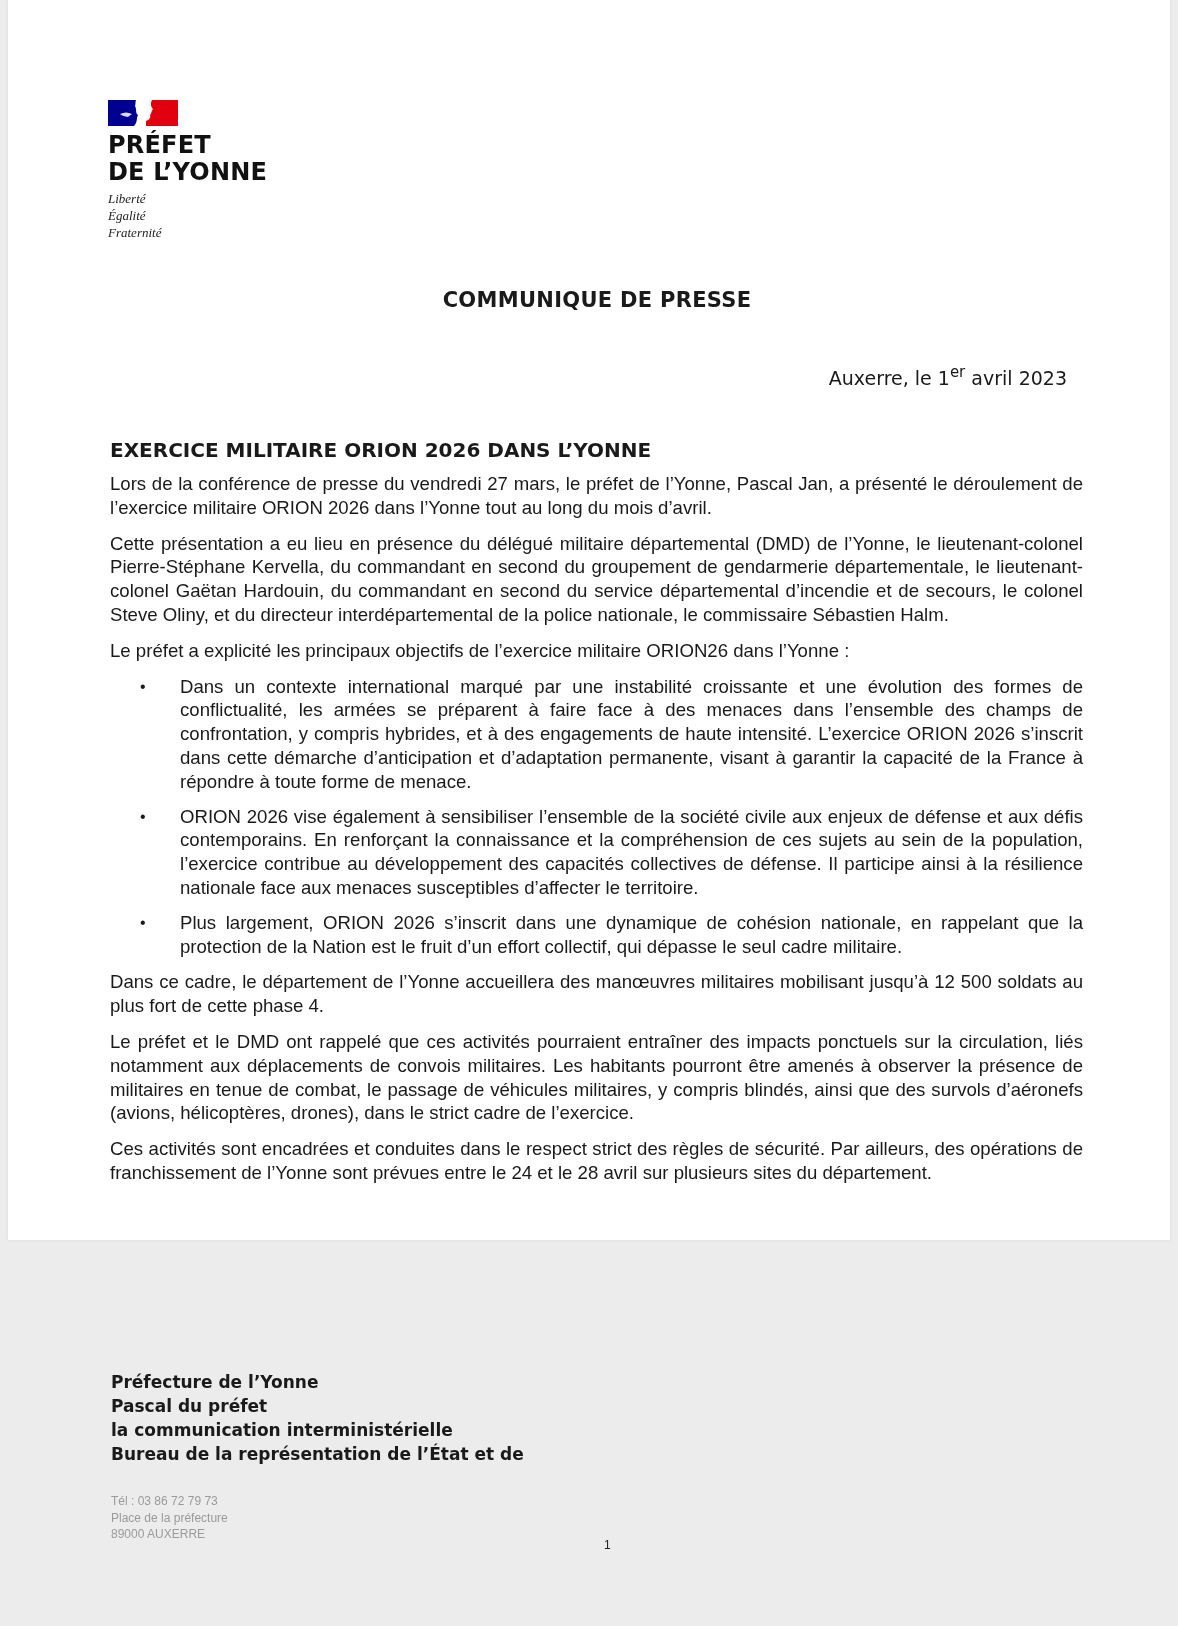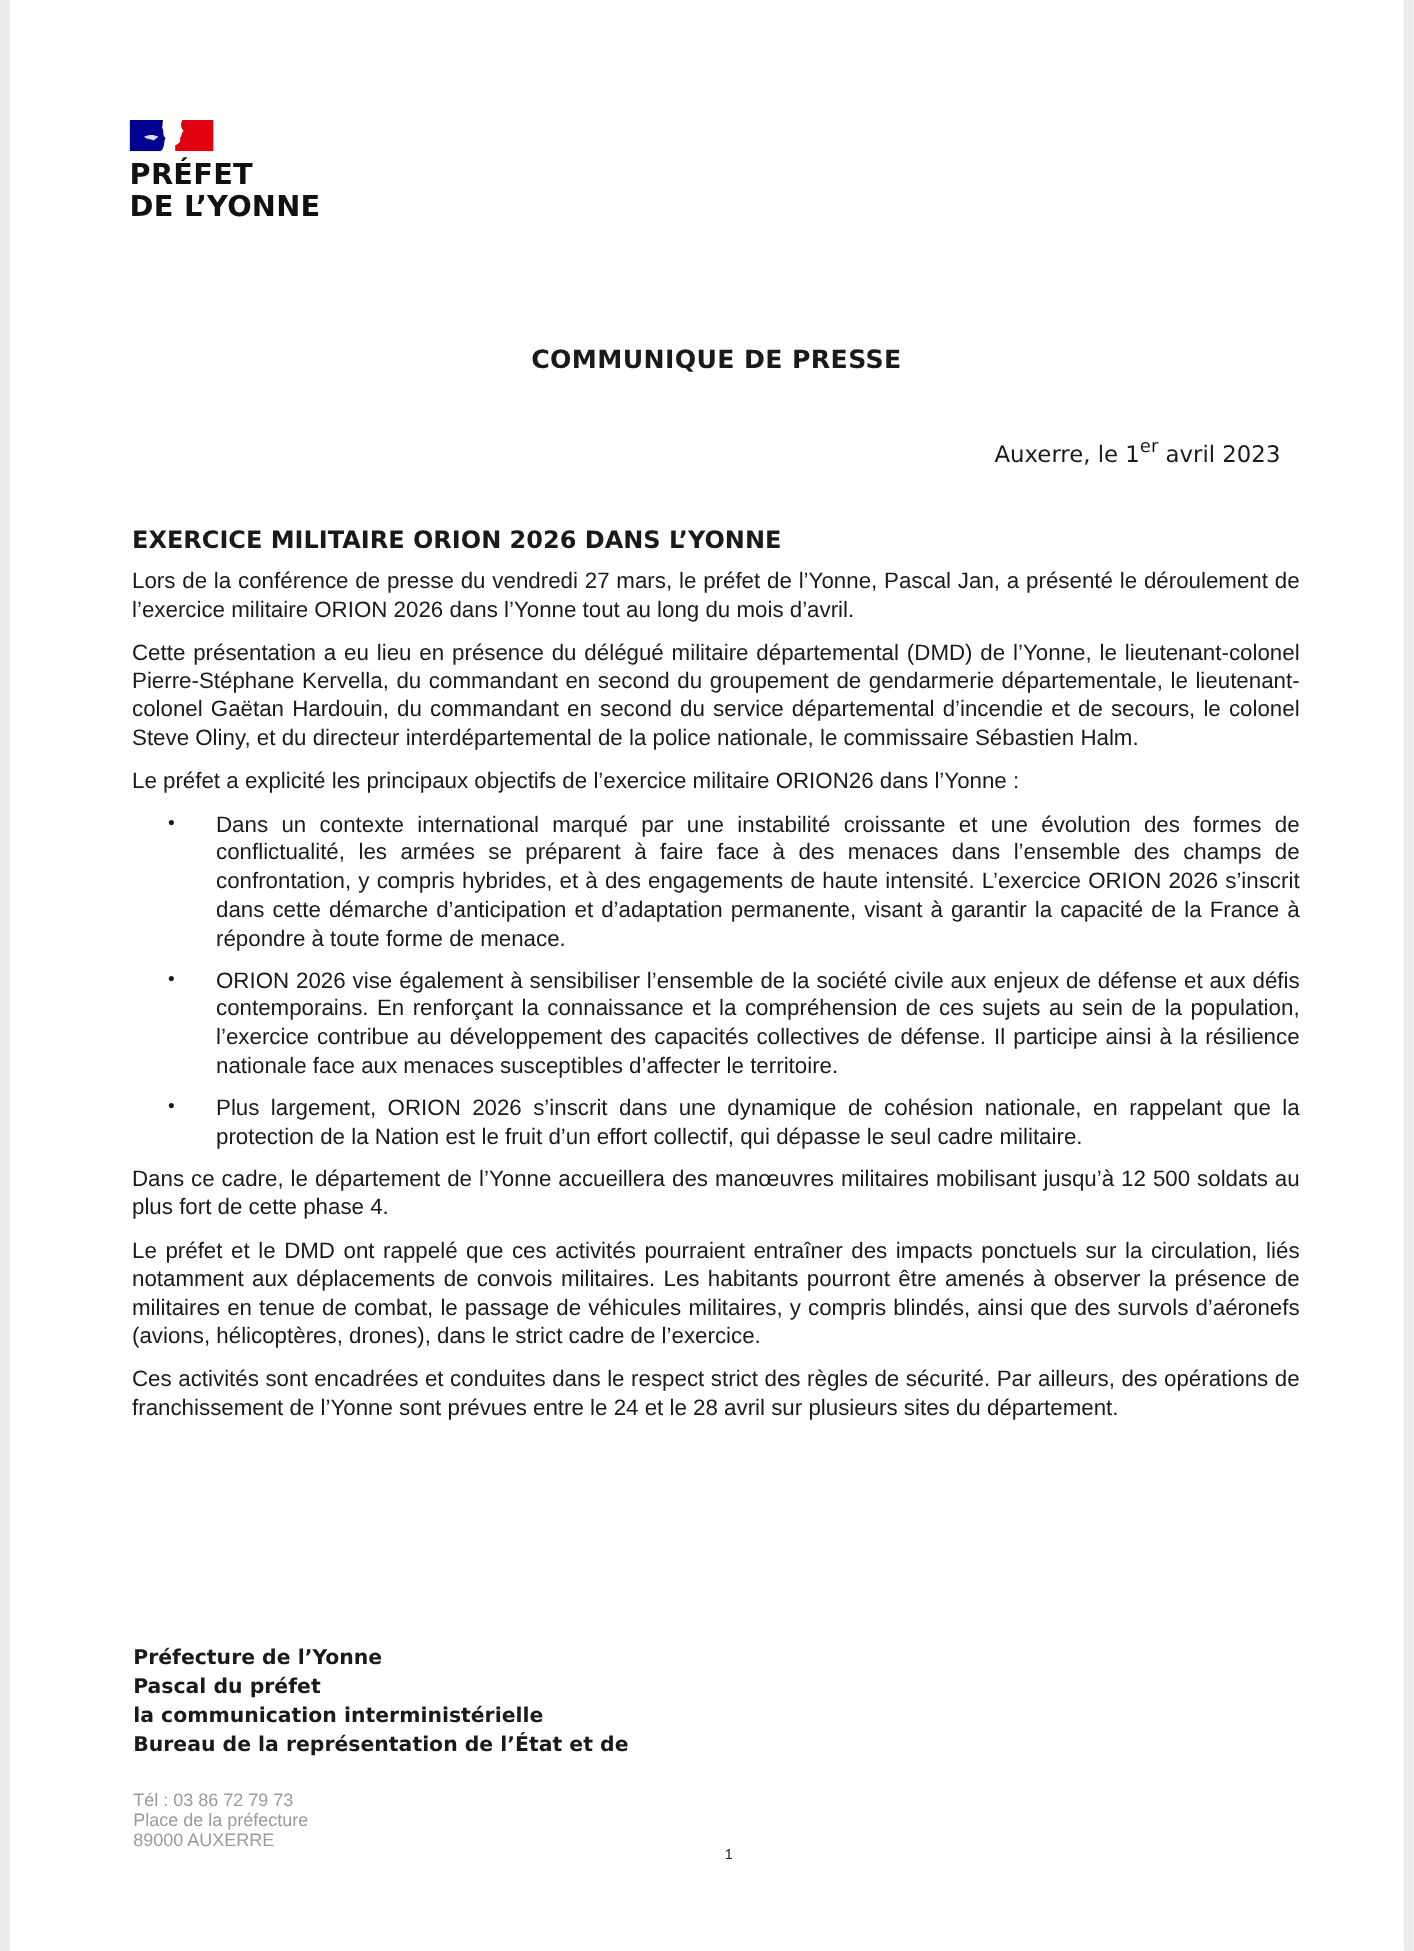--- a/index.html
+++ b/index.html
@@ -5,21 +5,21 @@
     html, body { margin: 0; padding: 0; }
     body {
       width: 1178px; height: 1626px;
       background: #ececec;
       position: relative;
       overflow: hidden;
       font-family: "DejaVu Sans", sans-serif;
       color: #1a1a1a;
     }
     .sheet {
-      position: absolute; left: 8px; top: 0; width: 1162px; height: 1626px;
+      position: absolute; left: 8px; top: 0; width: 1162px; height: 1240px;
       background: #ffffff;
       box-shadow: 0 0 3px rgba(0,0,0,0.08);
     }
     .logo { position: absolute; left: 100px; top: 100px; }
     .flag { width: 70px; height: 26px; display: block; }
     .logo-title {
       margin-top: 6px;
       font-family: "DejaVu Sans", sans-serif;
       font-weight: bold; font-size: 24px; line-height: 27px; letter-spacing: 0.2px;
       color: #111;
@@ -59,21 +59,21 @@
     }
     .signature {
       position: absolute; left: 103px; top: 1370px;
       font-family: "DejaVu Sans", sans-serif;
       font-weight: bold; font-size: 17px; line-height: 24px;
     }
     .signature div { white-space: nowrap; }
     .contact {
       position: absolute; left: 103px; top: 1493px;
       font-family: "Liberation Sans", sans-serif;
-      font-size: 15px; line-height: 16.5px; color: #9a9a9a;
+      font-size: 12px; line-height: 16.5px; color: #9a9a9a;
     }
     .page-num {
       position: absolute; left: 596px; top: 1538px;
       font-family: "Liberation Sans", sans-serif; font-size: 12px; color: #222;
     }
   </style>
 </head>
 <body>
 
 <div class="sheet">
@@ -81,20 +81,25 @@
   <div class="logo">
     <svg class="flag" viewBox="0 0 70 26">
       <rect x="0" y="0" width="32" height="26" fill="#000091"></rect>
       <rect x="38" y="0" width="32" height="26" fill="#e1000f"></rect>
       <path d="M28 0 L44 0 C42 4 43 7 45 9 C43 11 44 13 42 15 C43 18 41 20 38 21 L36 26 L26 26 C30 22 28 18 30 15 C27 13 29 9 27 6 C28 4 27 2 28 0 Z" fill="#ffffff"></path>
       <path d="M12 14 C16 12 20 12 24 14 L20 17 C17 16 14 16 12 14 Z" fill="#ffffff" opacity="0.85"></path>
     </svg>
     <div class="logo-title">
       <div>PRÉFET</div>
       <div>DE L’YONNE</div>
+    </div>
+    <div class="motto">
+      <div>Liberté</div>
+      <div>Égalité</div>
+      <div>Fraternité</div>
     </div>
   </div>
 
   <div class="doc-type">COMMUNIQUE DE PRESSE</div>
 
   <div class="doc-date"><span>Auxerre, le 1</span><sup>er</sup><span> avril 2023</span></div>
 
   <div class="content">
     <div class="headline">EXERCICE MILITAIRE ORION 2026 DANS L’YONNE</div>
 

